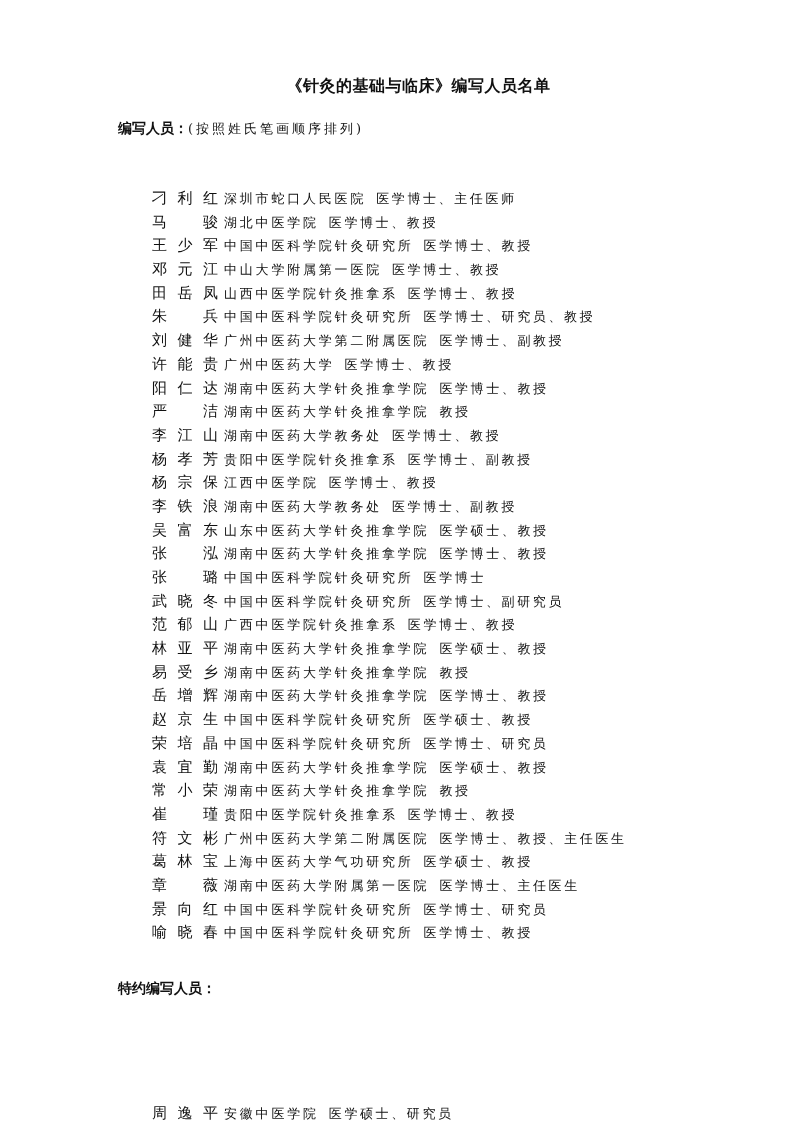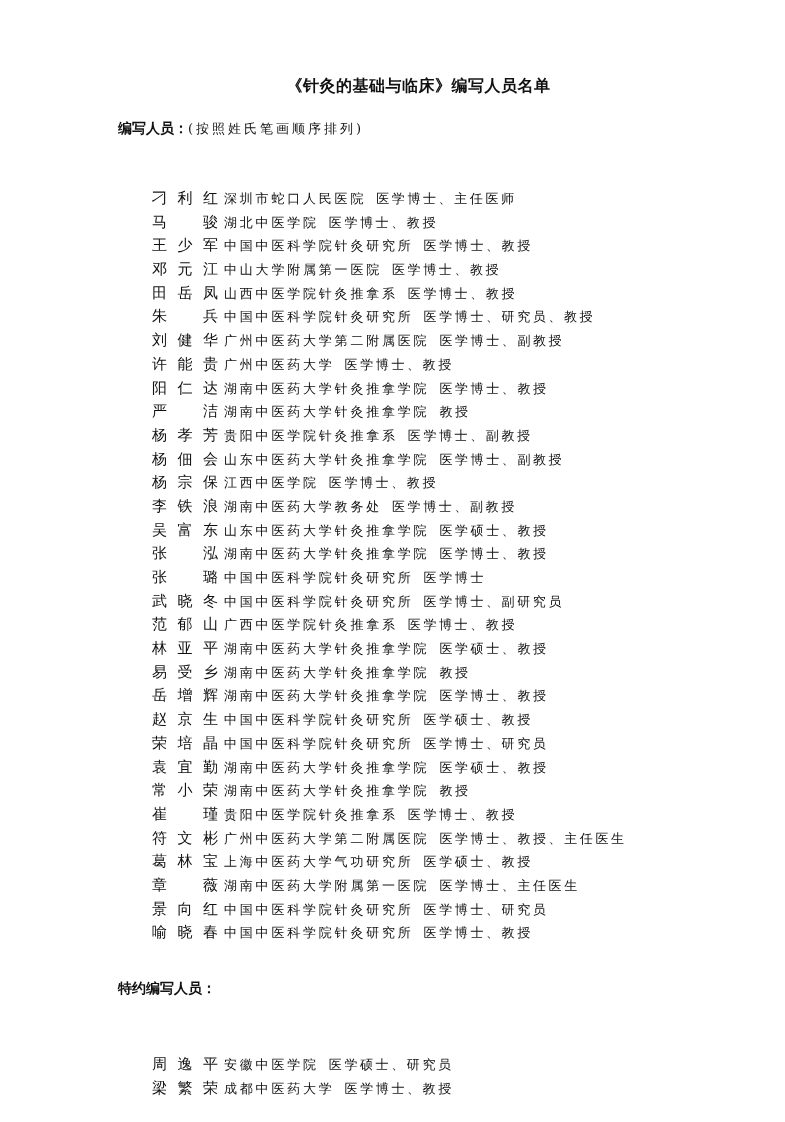--- a/index.html
+++ b/index.html
@@ -89,22 +89,22 @@
       <li class="entry"><span class="name">刁利红</span><span class="inst">深圳市蛇口人民医院</span><span class="title">医学博士、主任医师</span></li>
       <li class="entry"><span class="name">马　骏</span><span class="inst">湖北中医学院</span><span class="title">医学博士、教授</span></li>
       <li class="entry"><span class="name">王少军</span><span class="inst">中国中医科学院针灸研究所</span><span class="title">医学博士、教授</span></li>
       <li class="entry"><span class="name">邓元江</span><span class="inst">中山大学附属第一医院</span><span class="title">医学博士、教授</span></li>
       <li class="entry"><span class="name">田岳凤</span><span class="inst">山西中医学院针灸推拿系</span><span class="title">医学博士、教授</span></li>
       <li class="entry"><span class="name">朱　兵</span><span class="inst">中国中医科学院针灸研究所</span><span class="title">医学博士、研究员、教授</span></li>
       <li class="entry"><span class="name">刘健华</span><span class="inst">广州中医药大学第二附属医院</span><span class="title">医学博士、副教授</span></li>
       <li class="entry"><span class="name">许能贵</span><span class="inst">广州中医药大学</span><span class="title">医学博士、教授</span></li>
       <li class="entry"><span class="name">阳仁达</span><span class="inst">湖南中医药大学针灸推拿学院</span><span class="title">医学博士、教授</span></li>
       <li class="entry"><span class="name">严　洁</span><span class="inst">湖南中医药大学针灸推拿学院</span><span class="title">教授</span></li>
+      <li class="entry"><span class="name">李江山</span><span class="inst">湖南中医药大学教务处</span><span class="title">医学博士、教授</span></li>
       <li class="entry"><span class="name">杨孝芳</span><span class="inst">贵阳中医学院针灸推拿系</span><span class="title">医学博士、副教授</span></li>
-      <li class="entry"><span class="name">杨佃会</span><span class="inst">山东中医药大学针灸推拿学院</span><span class="title">医学博士、副教授</span></li>
       <li class="entry"><span class="name">杨宗保</span><span class="inst">江西中医学院</span><span class="title">医学博士、教授</span></li>
       <li class="entry"><span class="name">李铁浪</span><span class="inst">湖南中医药大学教务处</span><span class="title">医学博士、副教授</span></li>
       <li class="entry"><span class="name">吴富东</span><span class="inst">山东中医药大学针灸推拿学院</span><span class="title">医学硕士、教授</span></li>
       <li class="entry"><span class="name">张　泓</span><span class="inst">湖南中医药大学针灸推拿学院</span><span class="title">医学博士、教授</span></li>
       <li class="entry"><span class="name">张　璐</span><span class="inst">中国中医科学院针灸研究所</span><span class="title">医学博士</span></li>
       <li class="entry"><span class="name">武晓冬</span><span class="inst">中国中医科学院针灸研究所</span><span class="title">医学博士、副研究员</span></li>
       <li class="entry"><span class="name">范郁山</span><span class="inst">广西中医学院针灸推拿系</span><span class="title">医学博士、教授</span></li>
       <li class="entry"><span class="name">林亚平</span><span class="inst">湖南中医药大学针灸推拿学院</span><span class="title">医学硕士、教授</span></li>
       <li class="entry"><span class="name">易受乡</span><span class="inst">湖南中医药大学针灸推拿学院</span><span class="title">教授</span></li>
       <li class="entry"><span class="name">岳增辉</span><span class="inst">湖南中医药大学针灸推拿学院</span><span class="title">医学博士、教授</span></li>
@@ -117,17 +117,17 @@
       <li class="entry"><span class="name">葛林宝</span><span class="inst">上海中医药大学气功研究所</span><span class="title">医学硕士、教授</span></li>
       <li class="entry"><span class="name">章　薇</span><span class="inst">湖南中医药大学附属第一医院</span><span class="title">医学博士、主任医生</span></li>
       <li class="entry"><span class="name">景向红</span><span class="inst">中国中医科学院针灸研究所</span><span class="title">医学博士、研究员</span></li>
       <li class="entry"><span class="name">喻晓春</span><span class="inst">中国中医科学院针灸研究所</span><span class="title">医学博士、教授</span></li>
     </ul>
 
   <div class="section-heading" style="top:980px;">
     <span class="label">特约编写人员：</span>
   </div>
 
-  <ul class="entry-list" id="special-list" style="top:1008px;">
+  <ul class="entry-list" id="special-list" style="top:1057px;">
       <li class="entry"><span class="name">周逸平</span><span class="inst">安徽中医学院</span><span class="title">医学硕士、研究员</span></li>
       <li class="entry"><span class="name">梁繁荣</span><span class="inst">成都中医药大学</span><span class="title">医学博士、教授</span></li>
     </ul>
 </div>
 
 </body></html>

